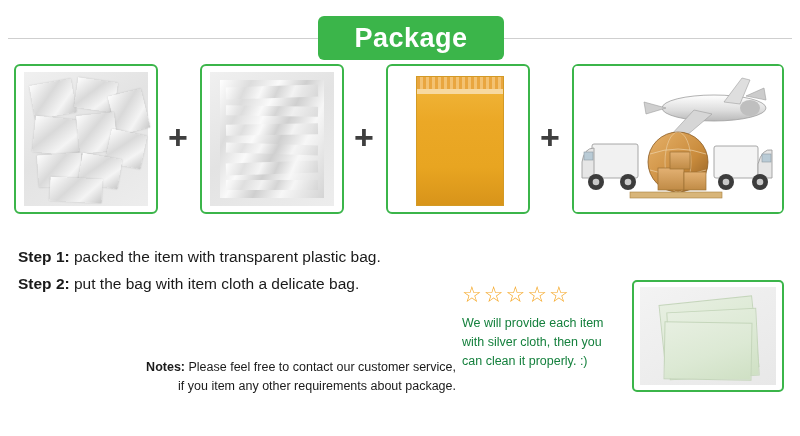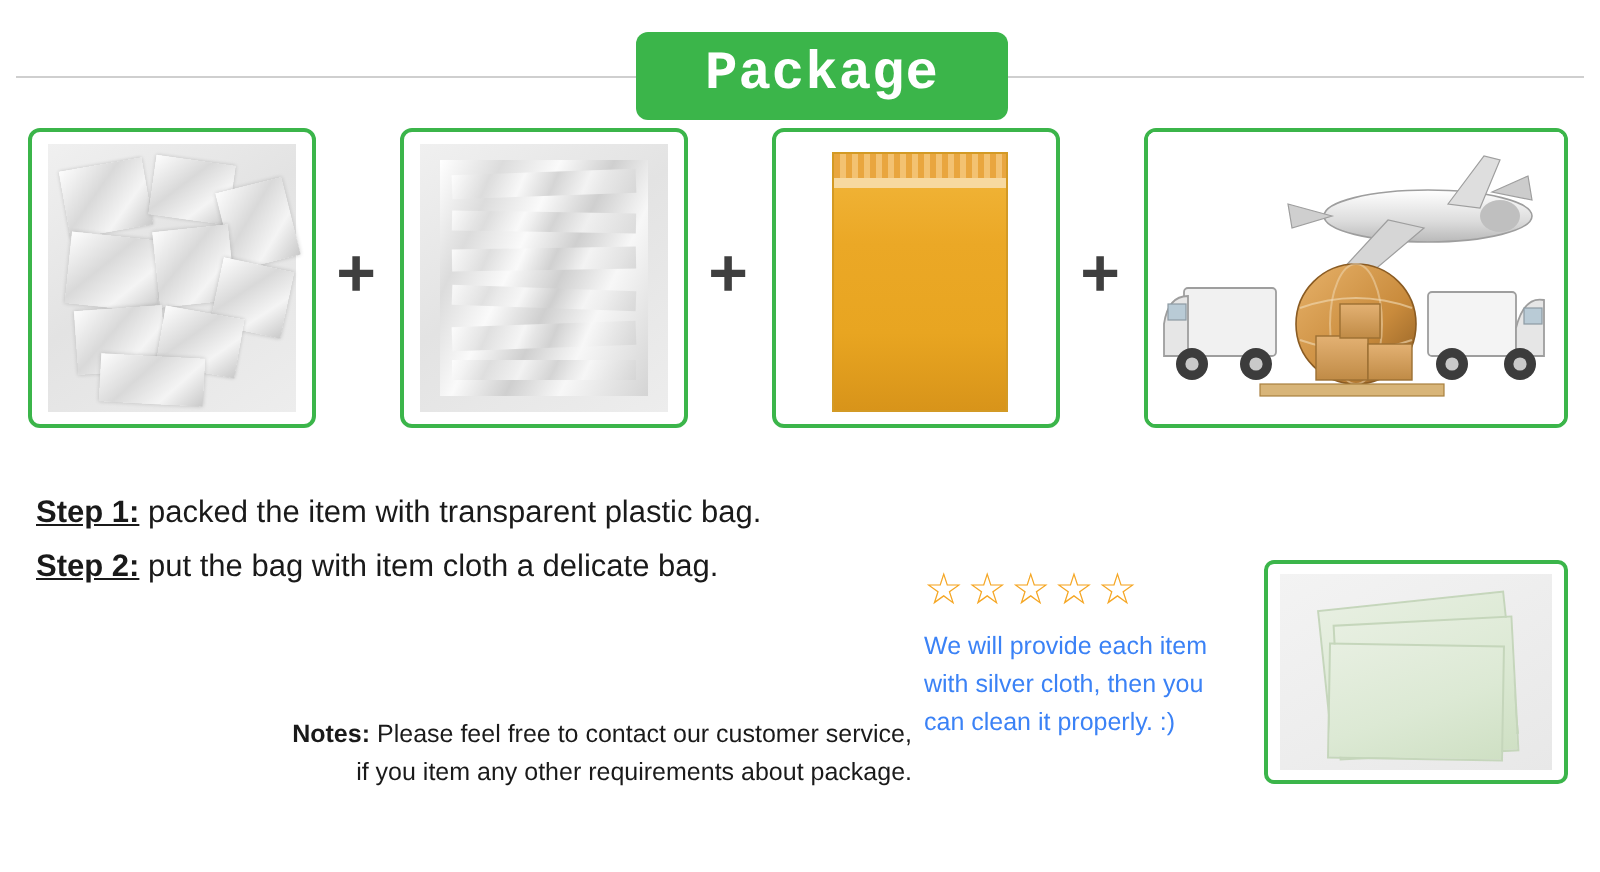--- a/index.html
+++ b/index.html
@@ -43,21 +43,21 @@
     width: 186px;
     height: 44px;
     background: #3bb54a;
     border-radius: 6px 6px 6px 6px;
     display: flex;
     align-items: center;
     justify-content: center;
   }
   .header-badge span {
     color: #ffffff;
-    font-family: Liberation Mono, monospace;
+    font-family: Liberation Sans, sans-serif;
     font-weight: bold;
     font-size: 27px;
     letter-spacing: 0.5px;
   }
 
   
   .steps-row {
     position: absolute;
     left: 0;
     top: 64px;
@@ -139,21 +139,20 @@
     width: 450px;
   }
   .step-line {
     font-size: 15.5px;
     color: #1a1a1a;
     margin-bottom: 9px;
     white-space: nowrap;
   }
   .step-line b {
     font-weight: bold;
-    text-decoration: underline;
   }
 
   
   .notes {
     position: absolute;
     left: 36px;
     top: 358px;
     width: 420px;
     font-size: 12.5px;
     color: #1a1a1a;
@@ -174,21 +173,21 @@
     font-size: 22px;
     letter-spacing: 2px;
     line-height: 24px;
   }
   .promise {
     position: absolute;
     left: 462px;
     top: 314px;
     width: 180px;
     font-size: 12.5px;
-    color: #3b82f6;
+    color: #15803d;
     line-height: 19px;
   }
   .cloth-box {
     position: absolute;
     left: 632px;
     top: 280px;
     width: 152px;
     height: 112px;
     border: 2px solid #3bb54a;
     border-radius: 5px;

